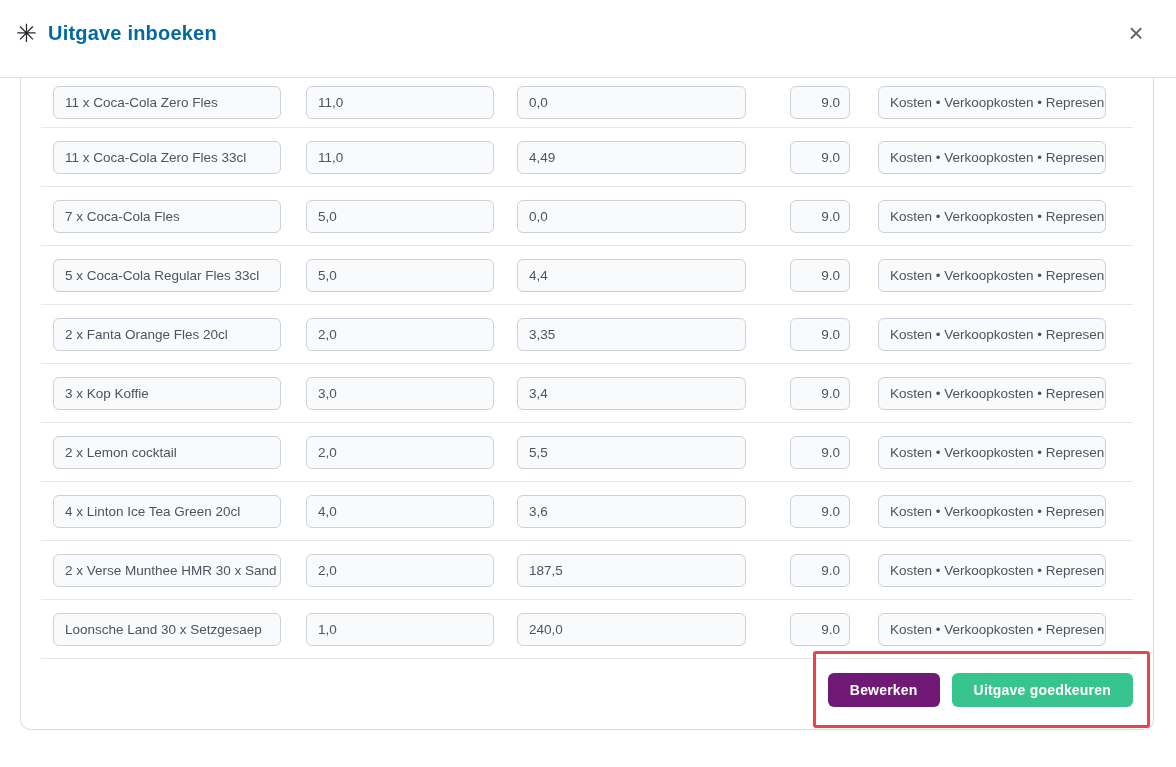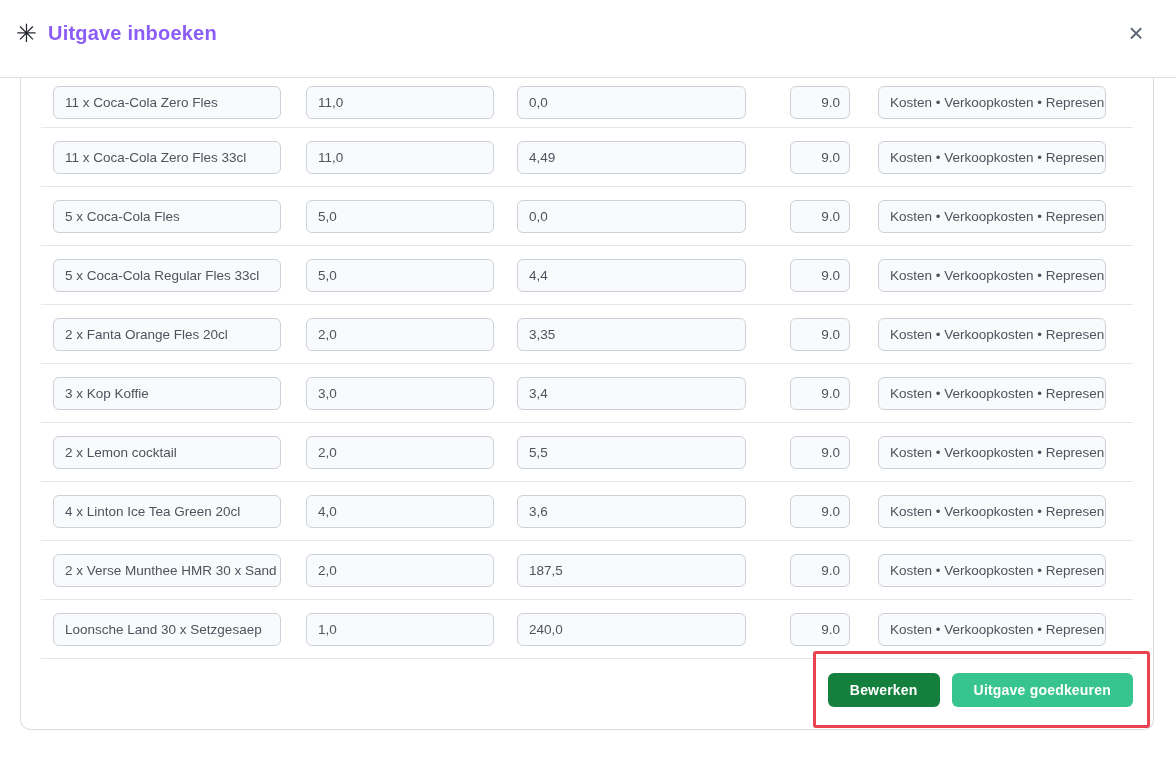--- a/index.html
+++ b/index.html
@@ -12,21 +12,21 @@
   .modal-header {
     position:absolute; top:0; left:0; width:1176px; height:78px;
     background:#ffffff; border-bottom:1px solid #dddfe4; box-sizing:border-box;
   }
   .header-icon {
     position:absolute; left:16px; top:19px; font-size:25px; line-height:28px;
     color:#25282e;
   }
   .header-title {
     position:absolute; left:48px; top:21px; font-size:20px; line-height:25px;
-    font-weight:700; color:#8b5cf6; letter-spacing:0.2px;
+    font-weight:700; color:#0369a1; letter-spacing:0.2px;
   }
   .close-btn {
     position:absolute; right:26px; top:18px; width:28px; height:30px;
     background:none; border:none; cursor:pointer; padding:0;
     font-size:26px; line-height:30px; font-weight:300; color:#5b6472;
     font-family:"Liberation Sans", sans-serif;
   }
 
   
   .card {
@@ -57,21 +57,21 @@
   
   .footer {
     display:flex; justify-content:flex-end; align-items:flex-start;
     gap:12px; padding:14px 20px 0 0;
   }
   .btn {
     height:34px; border:none; border-radius:6px; cursor:pointer;
     color:#ffffff; font-weight:700; font-size:14px; padding:0 22px;
     font-family:"Liberation Sans", sans-serif; letter-spacing:0.2px;
   }
-  .btn-edit    { background:#15803d; }
+  .btn-edit    { background:#701a75; }
   .btn-approve { background:#38c48e; }
 
   
   .annotation-box {
     position:absolute; left:813px; top:651px; width:337px; height:77px;
     border:3px solid #e9434f; border-radius:3px; box-sizing:border-box;
     pointer-events:none; z-index:10; background:transparent;
   }
 </style>
 </head>
@@ -97,21 +97,21 @@
 
   <div class="row">
     <div class="field f-desc">11 x Coca-Cola Zero Fles 33cl</div>
     <div class="field f-qty">11,0</div>
     <div class="field f-price">4,49</div>
     <div class="field f-vat">9.0</div>
     <div class="field f-category">Kosten • Verkoopkosten • Represen</div>
   </div>
 
   <div class="row">
-    <div class="field f-desc">5 x Coca-Cola Fles</div>
+    <div class="field f-desc">7 x Coca-Cola Fles</div>
     <div class="field f-qty">5,0</div>
     <div class="field f-price">0,0</div>
     <div class="field f-vat">9.0</div>
     <div class="field f-category">Kosten • Verkoopkosten • Represen</div>
   </div>
 
   <div class="row">
     <div class="field f-desc">5 x Coca-Cola Regular Fles 33cl</div>
     <div class="field f-qty">5,0</div>
     <div class="field f-price">4,4</div>

